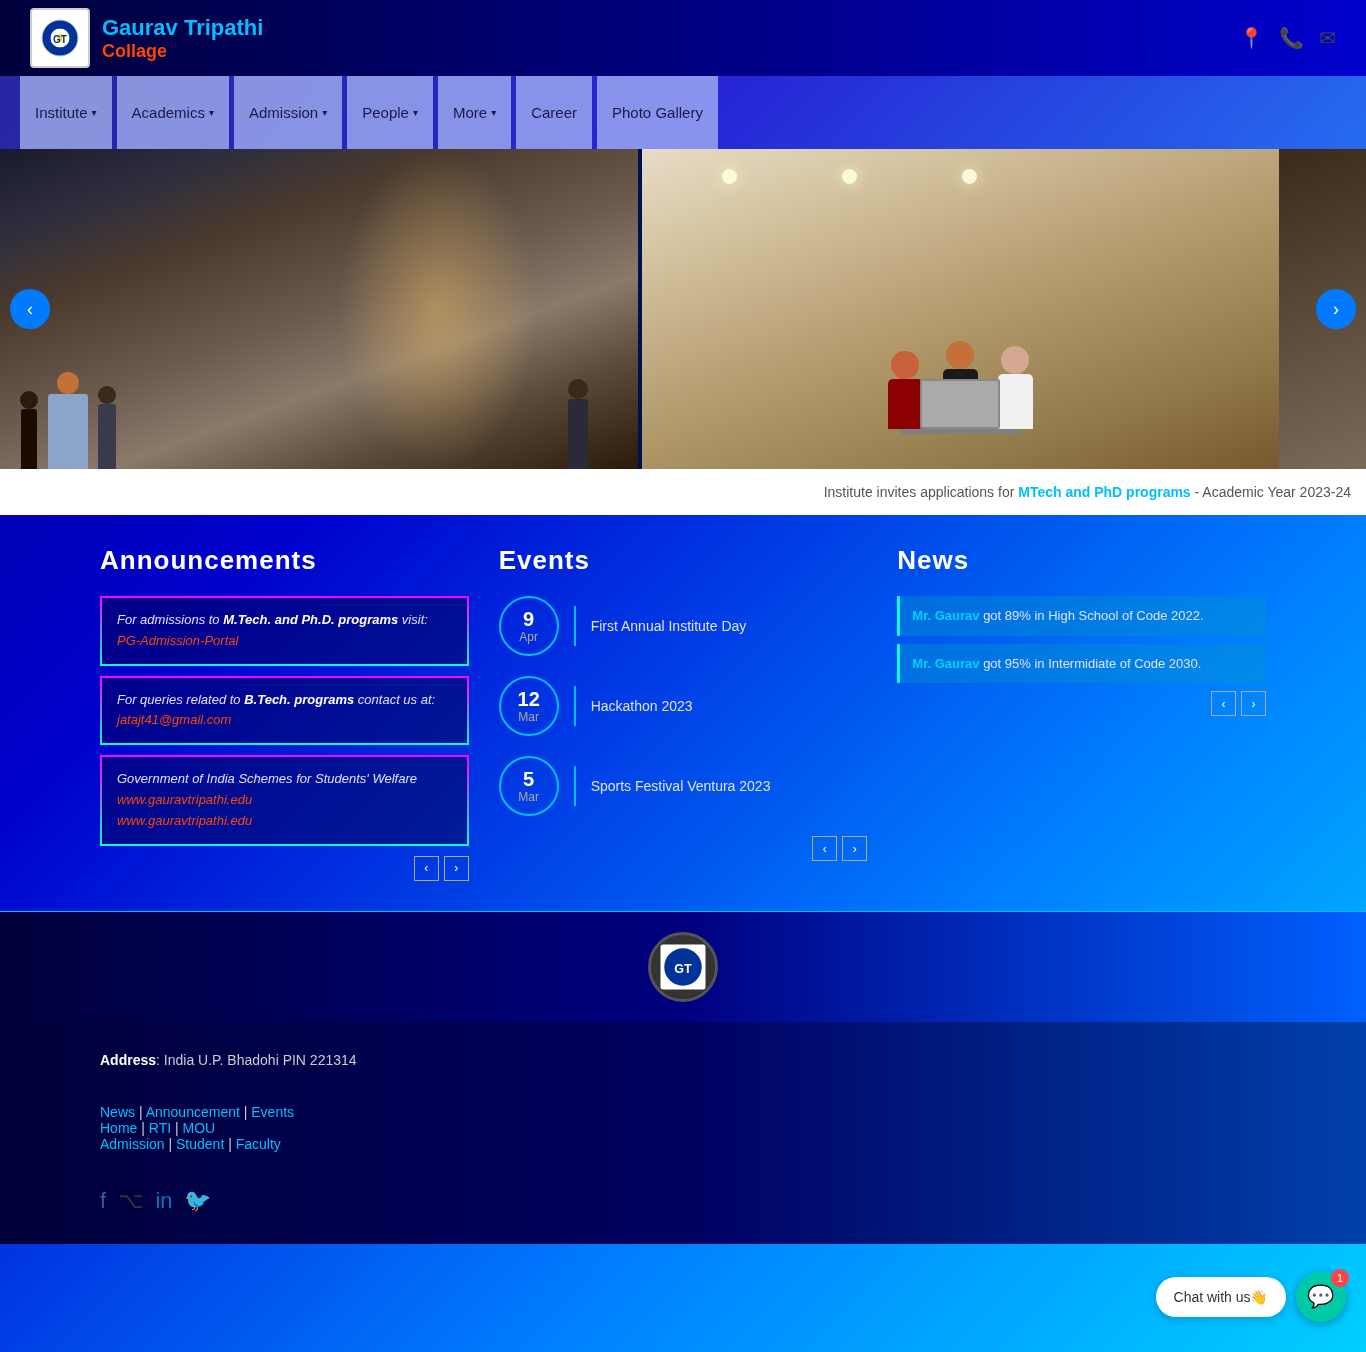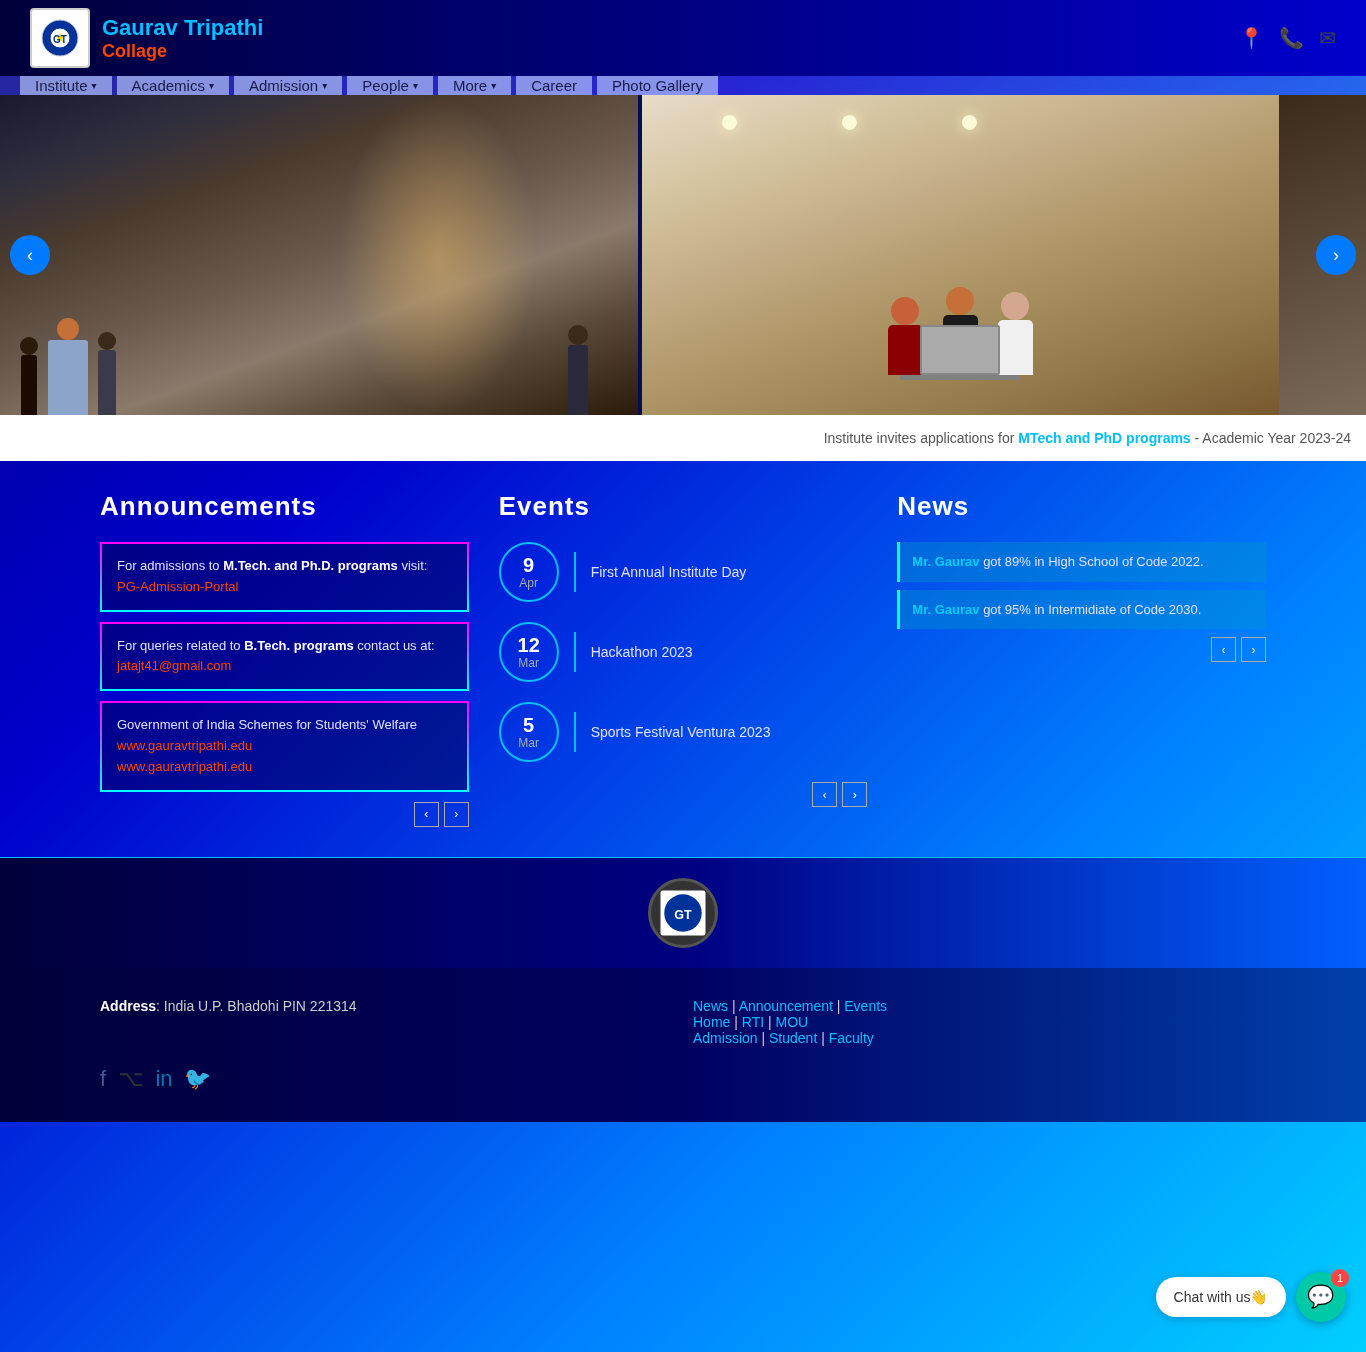--- a/index.html
+++ b/index.html
@@ -65,21 +65,21 @@
     
     .navbar {
       background: rgba(255,255,255,0.15);
       backdrop-filter: blur(5px);
       display: flex;
       align-items: center;
       padding: 0 20px;
       gap: 5px;
     }
     .nav-item {
-      padding: 1px 15px;
+      padding: 28px 15px;
       color: #1a1a4a;
       font-size: 15px;
       font-weight: 500;
       cursor: pointer;
       white-space: nowrap;
       background: rgba(200,220,255,0.6);
       display: flex;
       align-items: center;
       gap: 4px;
     }
@@ -142,20 +142,21 @@
     
     .announcement-card {
       border: 2px solid;
       border-image: linear-gradient(to bottom, #FF00FF, #00FFFF) 1;
       background: rgba(0,0,80,0.5);
       padding: 12px 15px;
       margin-bottom: 10px;
       font-size: 13px;
       line-height: 1.6;
       color: #e0e0ff;
+      font-style: italic;
     }
     .announcement-card a {
       color: #FF4500;
       text-decoration: none;
     }
     .announcement-card strong { color: white; }
 
     
     .event-item {
       display: flex;
@@ -243,22 +244,22 @@
       display: flex;
       align-items: center;
       justify-content: center;
     }
 
     
     .footer {
       background: linear-gradient(90deg, #00003A 0%, #000060 50%, #0040AA 100%);
       padding: 30px 100px;
       display: grid;
-      grid-template-columns: 1fr 1fr;
-      gap: 20px;
+      grid-template-columns: 1fr;
+      gap: 36px;
       align-items: start;
     }
     .footer-address {
       font-size: 14px;
       color: #ccc;
     }
     .footer-address strong { color: white; }
     .footer-links {
       font-size: 14px;
     }

